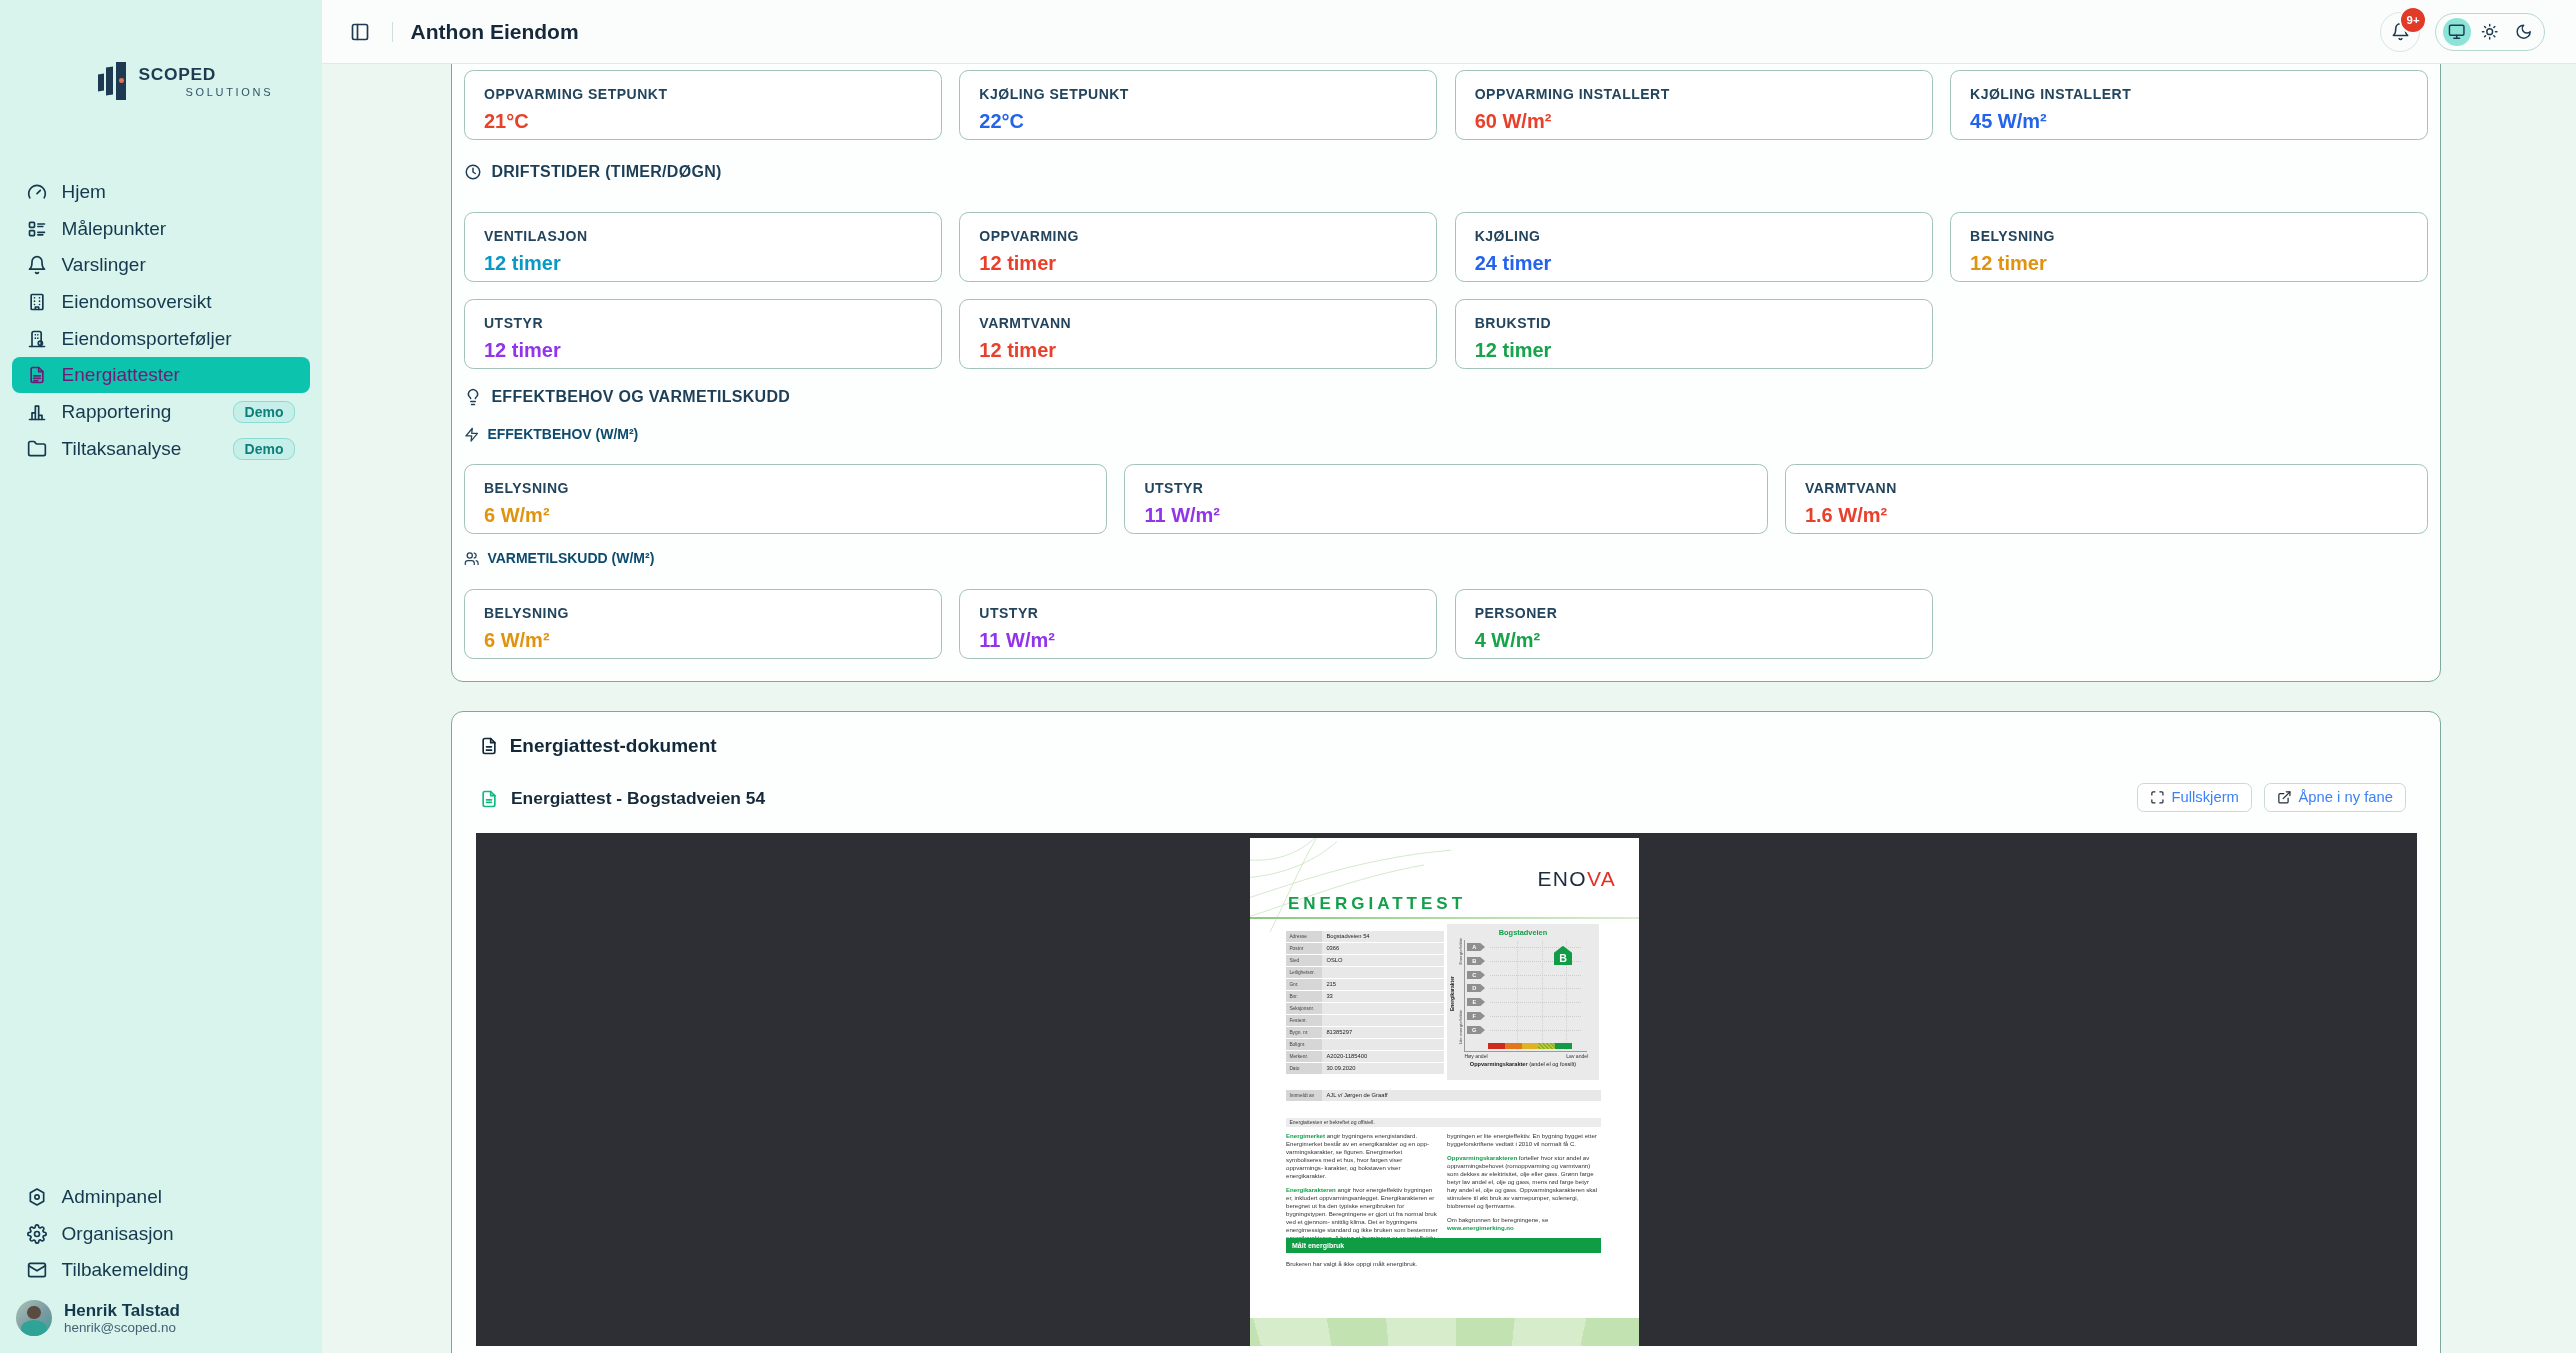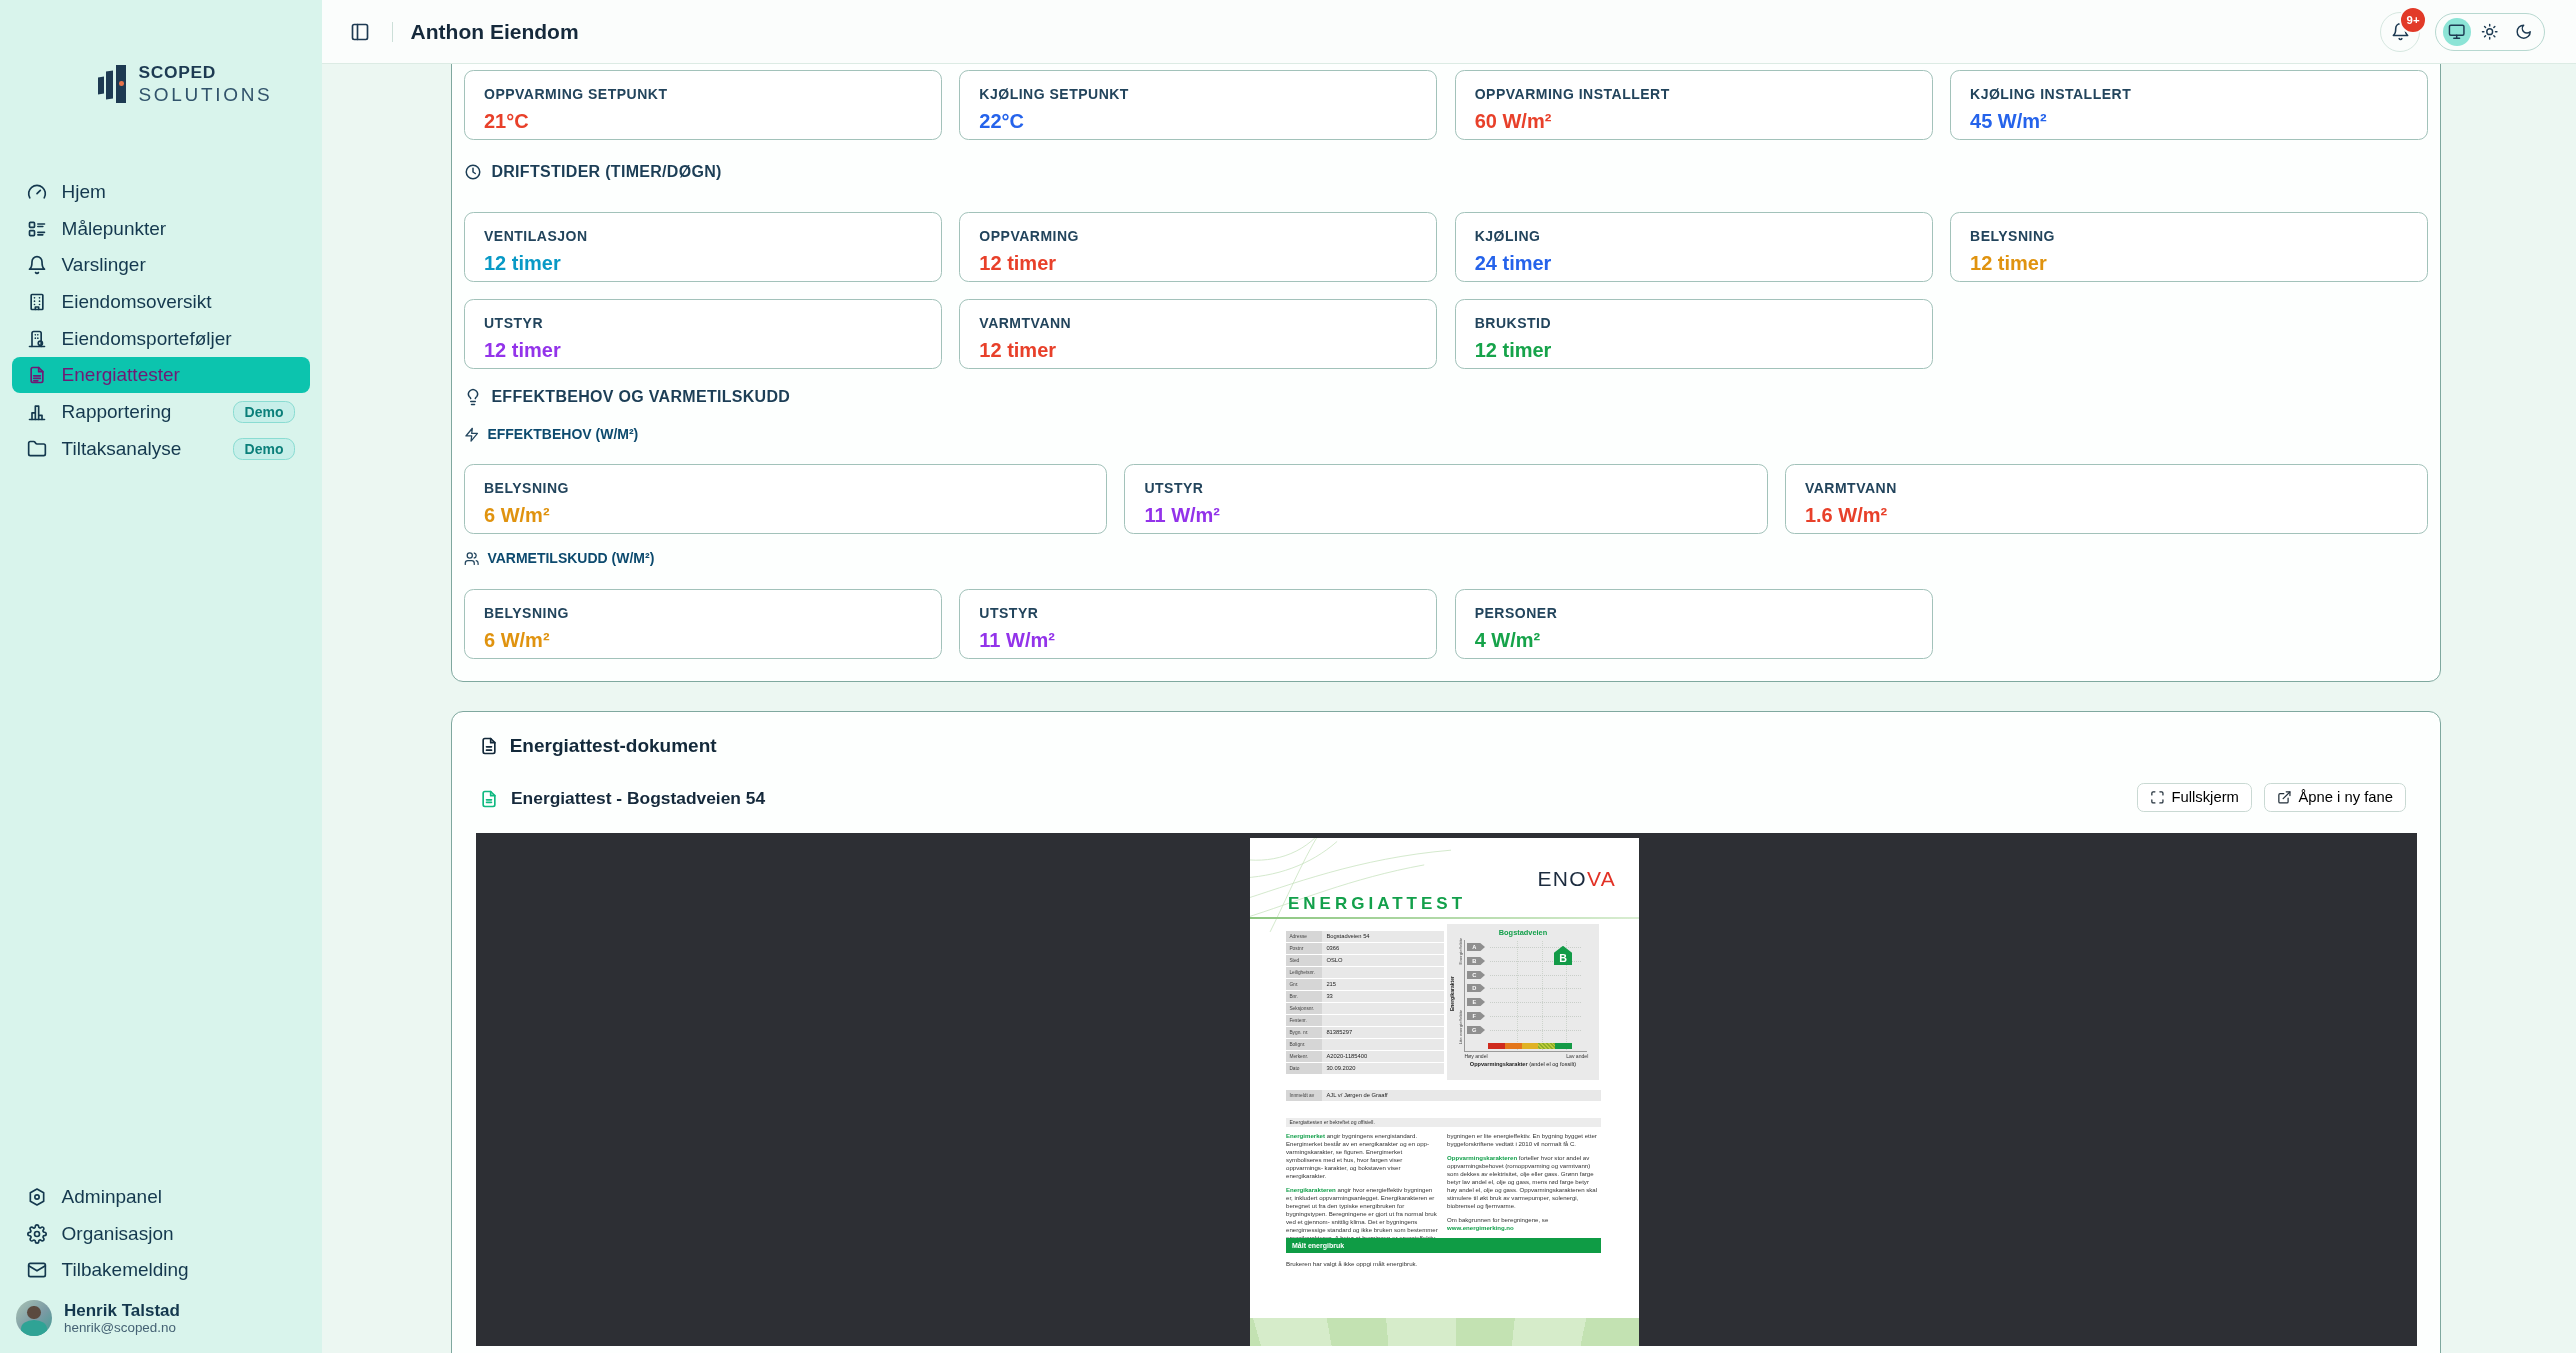--- a/index.html
+++ b/index.html
@@ -9,21 +9,21 @@
   
   .sidebar{position:absolute;left:0;top:0;width:322px;height:1354px;background:#d9f4ec;}
   .logo{position:absolute;left:98px;top:62px;display:flex;gap:9.4px;align-items:center;}
   .logo-mark{position:relative;width:31px;height:38px;}
   .logo-mark i{position:absolute;background:#1d3a52;}
   .lm1{left:0;top:12px;width:6px;height:17.4px;transform:skewY(-8deg);}
   .lm2{left:8px;top:5.4px;width:7.4px;height:28px;transform:skewY(-8deg);}
   .lm3{left:18px;top:0;width:10px;height:38px;}
   .lm-dot{position:absolute!important;left:21px;top:16px;width:4.7px;height:4.7px;border-radius:50%;background:#e8734a!important;}
   .logo-txt .l1{font-size:17.4px;font-weight:800;letter-spacing:0.7px;color:#1d3a52;}
-  .logo-txt .l2{font-size:19px;letter-spacing:2.7px;color:#31536b;margin-top:1.3px;}
+  .logo-txt .l2{font-size:11px;letter-spacing:2.7px;color:#31536b;margin-top:1.3px;margin-left:47px;}
   .nav{position:absolute;top:174px;left:12px;right:12px;display:flex;flex-direction:column;gap:0.7px;}
   .nav-bottom{position:absolute;top:1179px;left:12px;right:12px;display:flex;flex-direction:column;gap:0.7px;}
   .nav-item{display:flex;align-items:center;gap:14.8px;height:36px;padding:0 14.8px;border-radius:8px;
             font-size:19px;color:#14384e;cursor:pointer;}
   .nav-item.active{background:#0cc4ae;color:#701a75;}
   .nav-item .nico{width:20px;height:20px;flex:0 0 20px;}
   .nav-item .nico svg{width:20px;height:20px;stroke:currentColor;}
   .badge{margin-left:auto;background:#c7efe9;border:1.3px solid #8adcd2;color:#0b7f7a;
          font-size:14px;font-weight:600;padding:2px 10.7px;border-radius:9.4px;}
   .user{position:absolute;left:16px;right:12px;top:1300px;display:flex;align-items:center;gap:12px;}
@@ -71,21 +71,21 @@
   .sub-h svg{width:15.4px;height:15.4px;stroke:#23465e;}
   .row-sp{top:20px;} .h-drift{top:113px;} .row-d1{top:162px;} .row-d2{top:249px;}
   .h-eff{top:338px;} .h-sub1{top:376px;} .row-ef{top:414px;} .h-sub2{top:500px;} .row-vt{top:539px;}
   
   .h-doc{position:absolute;left:27px;top:23px;display:flex;align-items:center;gap:10.7px;font-size:19px;font-weight:700;color:#13293a;text-align:center;}
   .h-doc svg{width:20px;height:20px;stroke:#13293a;}
   .file-row{position:absolute;left:27px;top:76px;display:flex;align-items:center;gap:12px;font-size:17.4px;font-weight:600;color:#15293b;}
   .file-row svg{width:20px;height:20px;stroke:#10b981;}
   .btns{position:absolute;right:34px;top:71px;display:flex;gap:12px;}
   .btn{display:flex;align-items:center;gap:6.7px;border:1.3px solid #c9d9d3;background:#fff;border-radius:6.7px;
-       padding:5.4px 12px;font-size:14.8px;color:#000000;font-weight:500;}
+       padding:5.4px 12px;font-size:14.8px;color:#3b82f6;font-weight:500;}
   .btn svg{width:14.8px;height:14.8px;stroke:#222f3a;}
   .viewer{position:absolute;left:24px;top:121px;width:1941px;height:513px;background:#2d2f34;overflow:hidden;}
   
   .pdf{position:absolute;left:774px;top:4.7px;width:389px;height:798px;background:#fff;color:#333;}
   .enova{position:absolute;top:29.5px;right:23px;font-size:21px;font-weight:400;letter-spacing:1.3px;color:#1c2b3e;}
   .enova .red{color:#e23125;}
   .pdf-title{position:absolute;left:38px;top:56px;font-size:17px;font-weight:700;letter-spacing:4px;color:#13a04b;}
   .pdf-hr{position:absolute;left:0;top:79px;width:389px;height:2px;background:linear-gradient(90deg,#8cc67f,#d9edd2);}
   .ptable{position:absolute;left:36px;top:93px;width:158px;}
   .ptr{display:flex;margin-bottom:1px;}

